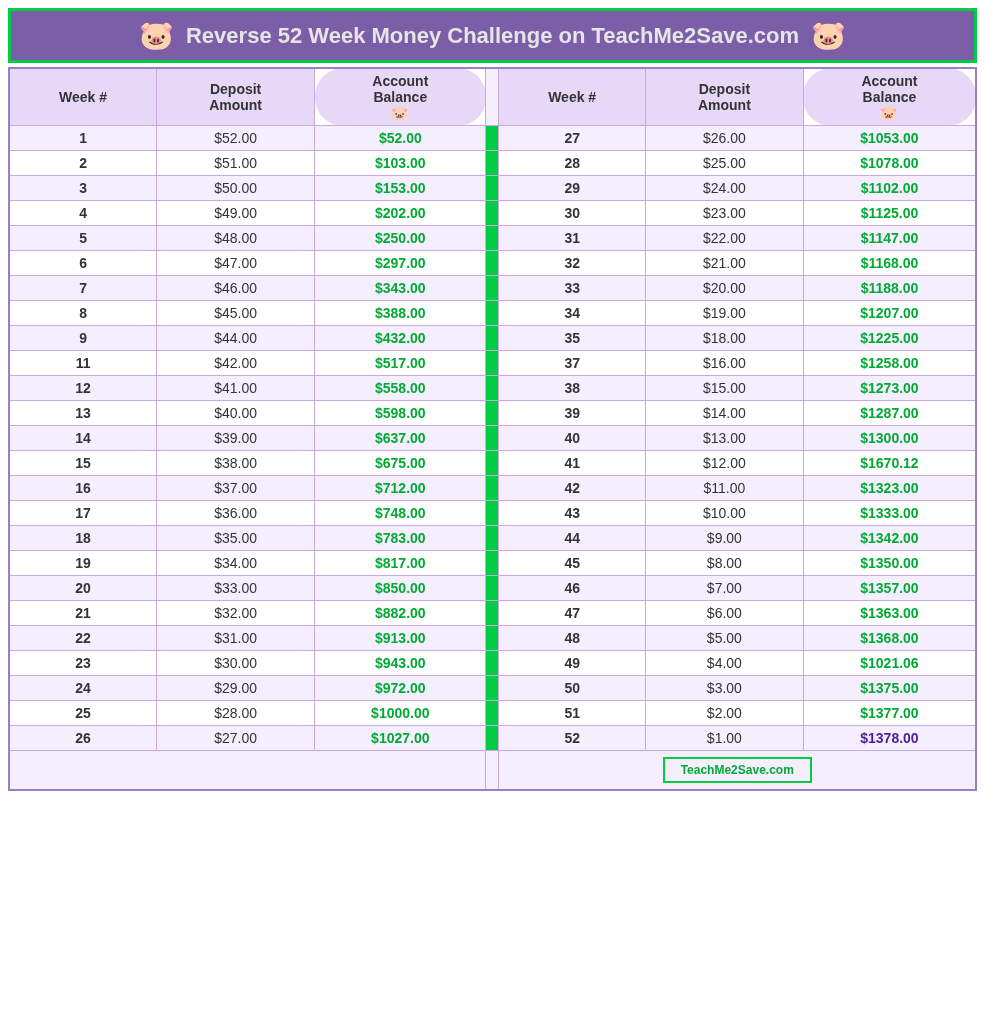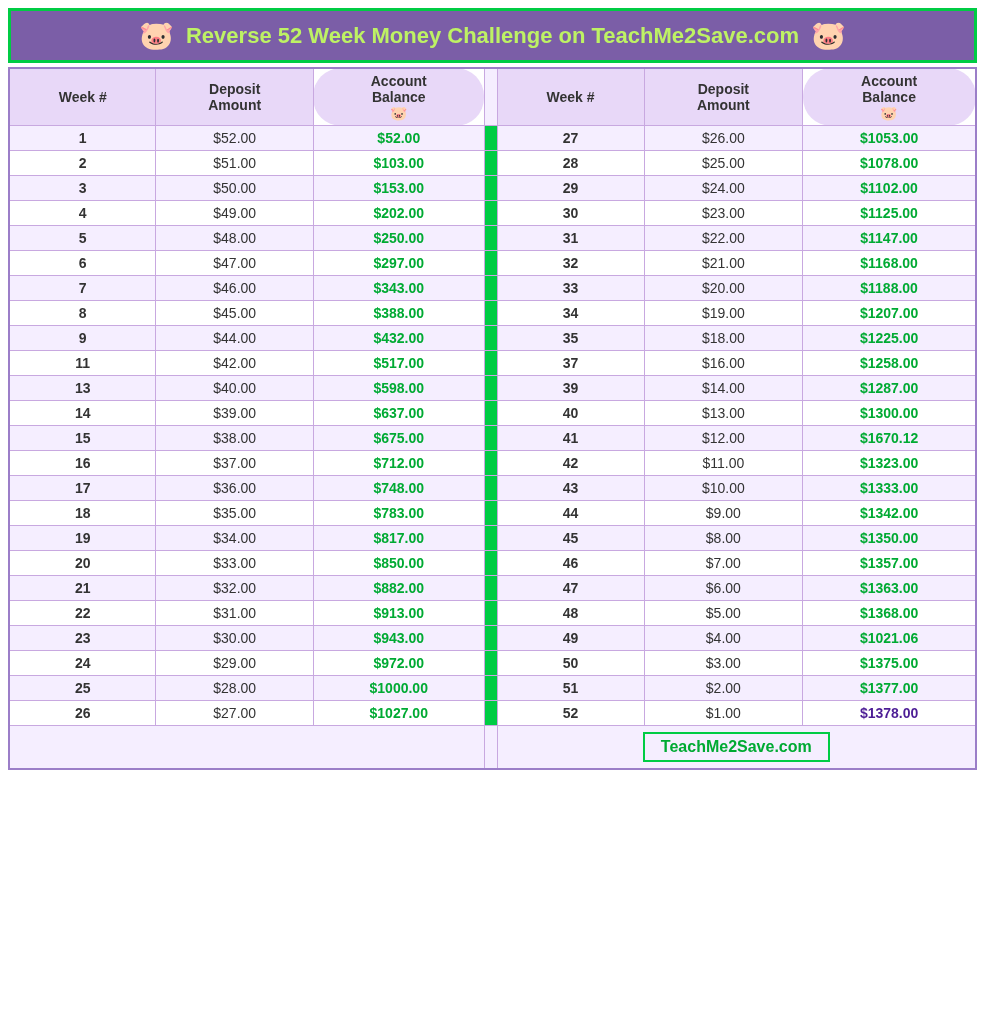--- a/index.html
+++ b/index.html
@@ -18,21 +18,21 @@
       background: #7b5ea7;
       border: 3px solid #00cc44;
       padding: 8px 12px;
       display: flex;
       align-items: center;
       justify-content: center;
       gap: 12px;
       margin-bottom: 4px;
     }
     .header-title {
-      color: #bef264;
+      color: #e5e5e5;
       font-size: 22px;
       font-weight: bold;
       text-align: center;
     }
     .pig-icon {
       font-size: 28px;
     }
     .main-table {
       width: 100%;
       border-collapse: collapse;
@@ -87,21 +87,21 @@
       background: #e8d8f8;
       border-radius: 28px;
     }
     .footer-row td {
       background: #e8d8f8;
       padding: 6px;
     }
     .footer-text {
       color: #00aa33;
       font-weight: bold;
-      font-size: 16px;
+      font-size: 12px;
       border: 2px solid #00cc44;
       display: inline-block;
       padding: 4px 16px;
     }
     
     tbody tr:nth-child(odd) td.divider-col {
       background: #00cc44;
     }
     tbody tr:nth-child(even) td.divider-col {
       background: #00cc44;
@@ -215,20 +215,29 @@
         <tr>
           <td class="week-num">11</td>
           <td class="deposit-amt">$42.00</td>
           <td class="balance-amt">$517.00</td>
           <td class="divider-col"></td>
           <td class="week-num">37</td>
           <td class="deposit-amt">$16.00</td>
           <td class="balance-amt">$1258.00</td>
         </tr>
         <tr>
+          <td class="week-num">12</td>
+          <td class="deposit-amt">$41.00</td>
+          <td class="balance-amt">$558.00</td>
+          <td class="divider-col"></td>
+          <td class="week-num">38</td>
+          <td class="deposit-amt">$15.00</td>
+          <td class="balance-amt">$1273.00</td>
+        </tr>
+        <tr>
           <td class="week-num">13</td>
           <td class="deposit-amt">$40.00</td>
           <td class="balance-amt">$598.00</td>
           <td class="divider-col"></td>
           <td class="week-num">39</td>
           <td class="deposit-amt">$14.00</td>
           <td class="balance-amt">$1287.00</td>
         </tr>
         <tr>
           <td class="week-num">14</td>

